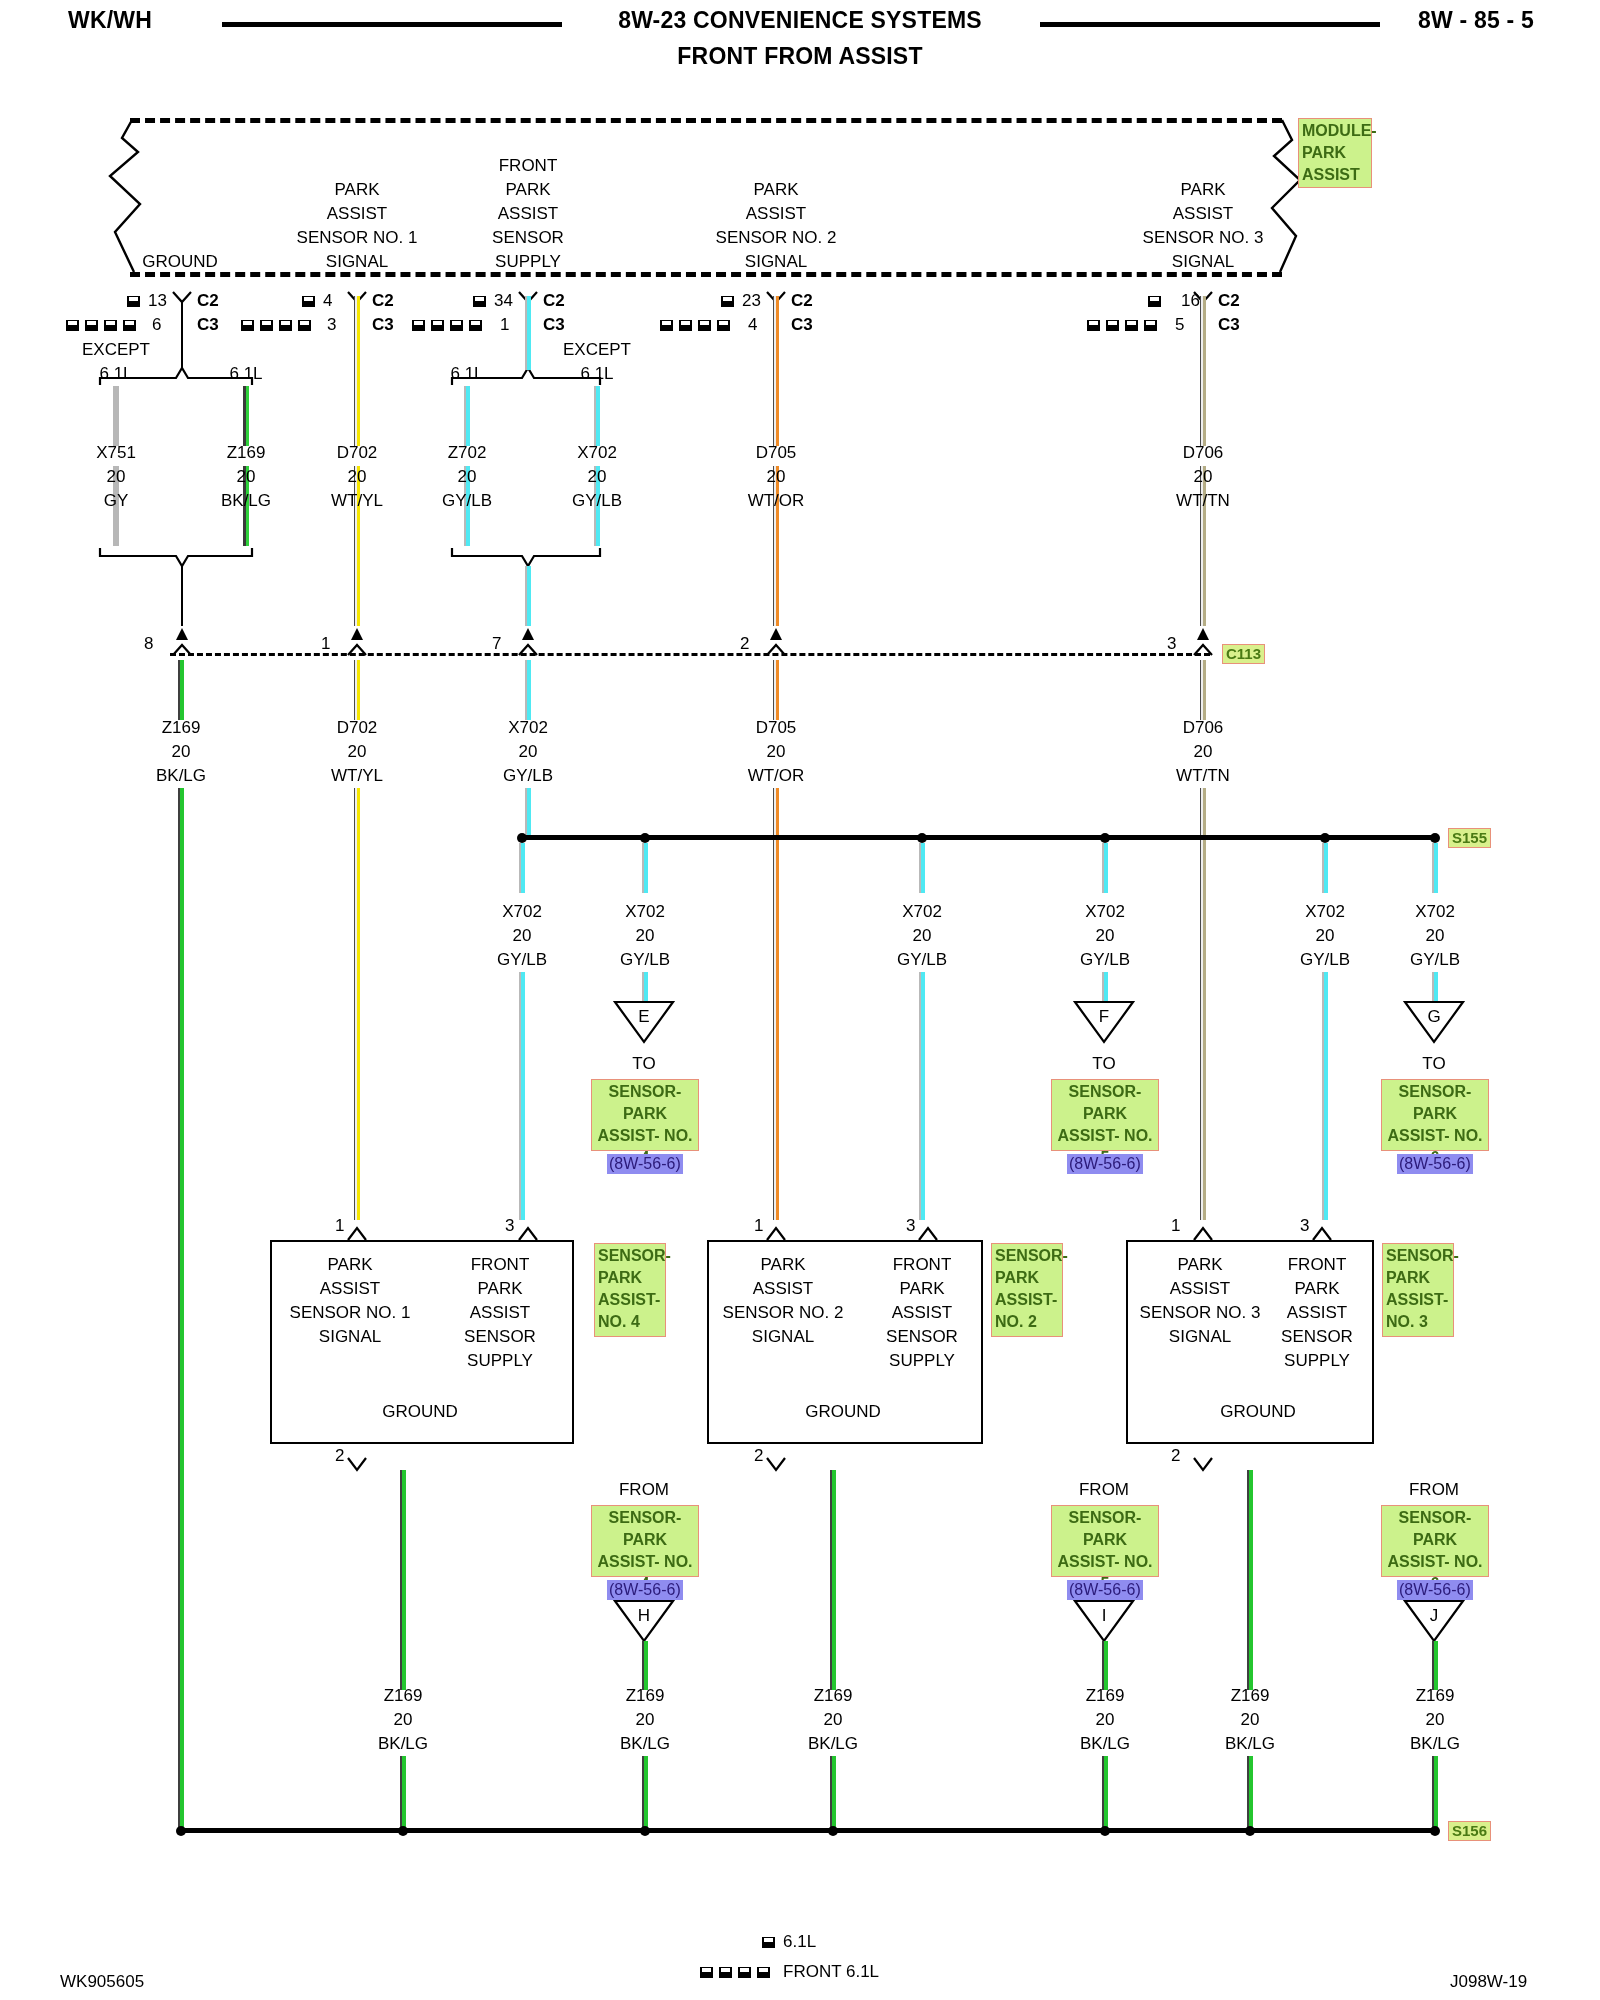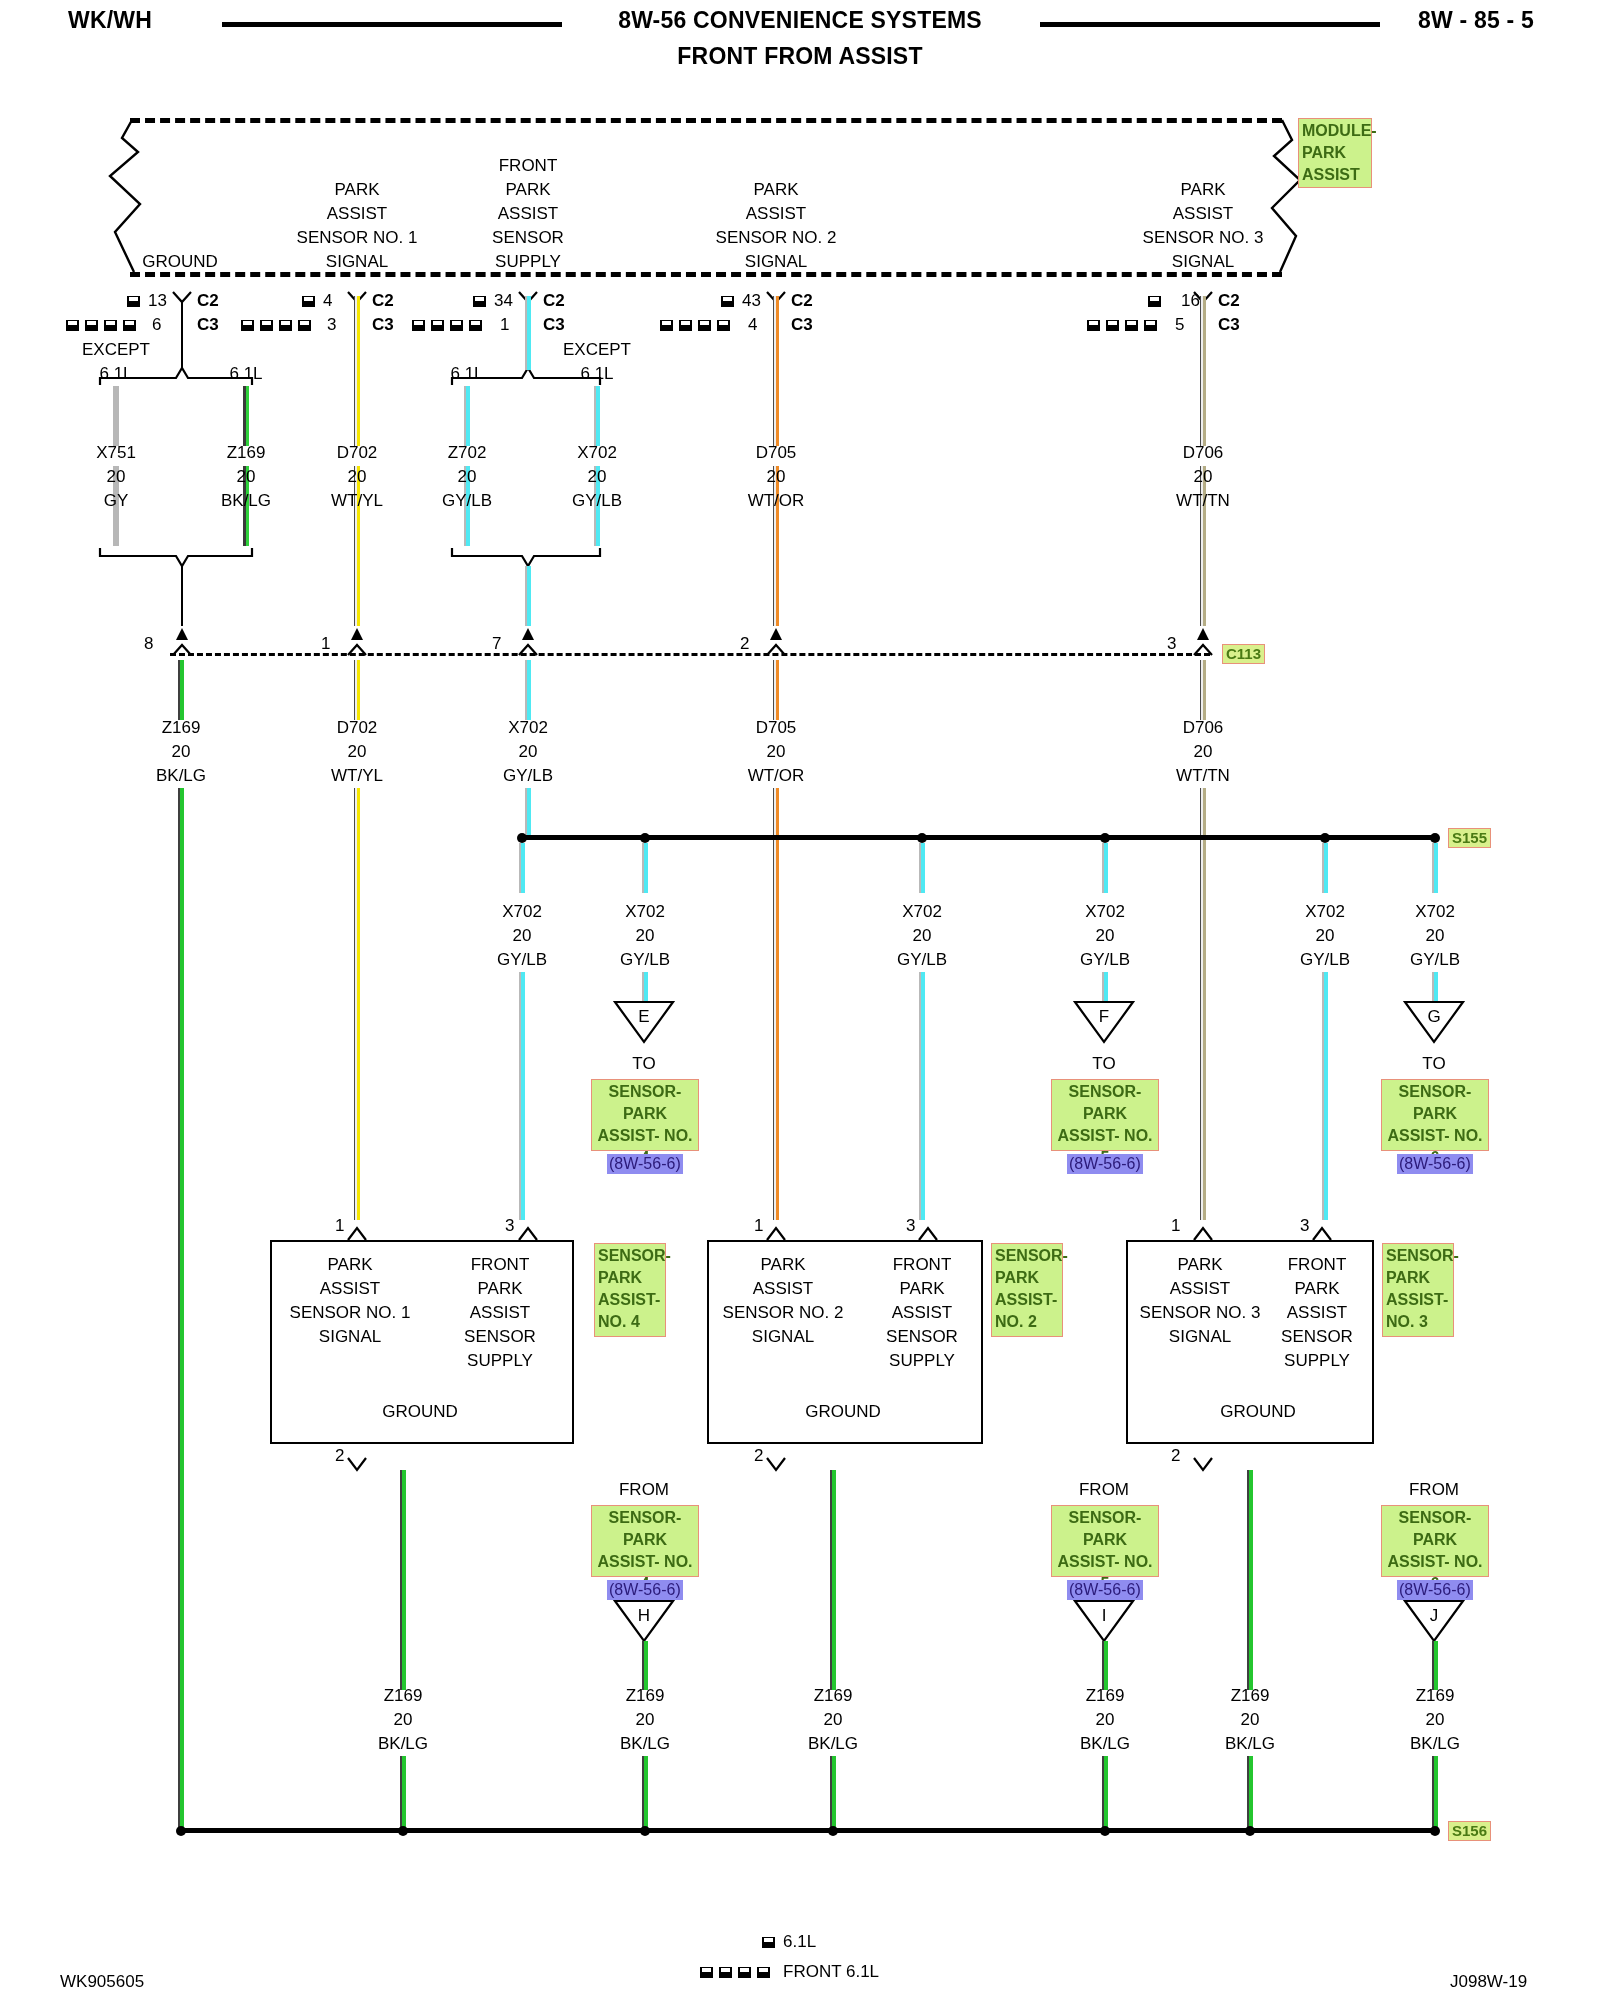--- a/index.html
+++ b/index.html
@@ -57,21 +57,21 @@
   
   .foot{font-size:17px;}
 </style>
 </head>
 <body>
 
 <div id="stage">
 
   <div class="txt hdr-title" style="left:68px;top:8px;">WK/WH</div>
   <div class="hdr-rule" style="left:222px;top:22px;width:340px;"></div>
-  <div class="txt hdr-title ctr" style="left:800px;top:8px;">8W-56 CONVENIENCE SYSTEMS</div>
+  <div class="txt hdr-title ctr" style="left:800px;top:8px;">8W-23 CONVENIENCE SYSTEMS</div>
   <div class="txt hdr-title ctr" style="left:800px;top:44px;">FRONT FROM ASSIST</div>
   <div class="hdr-rule" style="left:1040px;top:22px;width:340px;"></div>
   <div class="txt hdr-title" style="left:1418px;top:8px;">8W - 85 - 5</div>
 
   <div class="dashline" style="left:130px;top:118px;width:1152px;"></div>
   <div class="dashline" style="left:130px;top:272px;width:1152px;"></div>
 
   <svg class="ov">
 
     <polyline points="132,120 122,138 138,152 110,176 140,204 115,232 134,272" fill="none" stroke="#000" stroke-width="2.4"></polyline>
@@ -132,21 +132,21 @@
   <div class="txt" style="left:494px;top:289px;">34</div>
   <div class="txt bold" style="left:543px;top:289px;">C2</div>
   <div class="pin" style="left:412px;top:320px;"></div>
   <div class="pin" style="left:431px;top:320px;"></div>
   <div class="pin" style="left:450px;top:320px;"></div>
   <div class="pin" style="left:469px;top:320px;"></div>
   <div class="txt" style="left:500px;top:313px;">1</div>
   <div class="txt bold" style="left:543px;top:313px;">C3</div>
 
   <div class="pin" style="left:721px;top:296px;"></div>
-  <div class="txt" style="left:742px;top:289px;">43</div>
+  <div class="txt" style="left:742px;top:289px;">23</div>
   <div class="txt bold" style="left:791px;top:289px;">C2</div>
   <div class="pin" style="left:660px;top:320px;"></div>
   <div class="pin" style="left:679px;top:320px;"></div>
   <div class="pin" style="left:698px;top:320px;"></div>
   <div class="pin" style="left:717px;top:320px;"></div>
   <div class="txt" style="left:748px;top:313px;">4</div>
   <div class="txt bold" style="left:791px;top:313px;">C3</div>
 
   <div class="pin" style="left:1148px;top:296px;"></div>
   <div class="txt" style="left:1169px;top:289px;margin-left:12px;">16</div>

